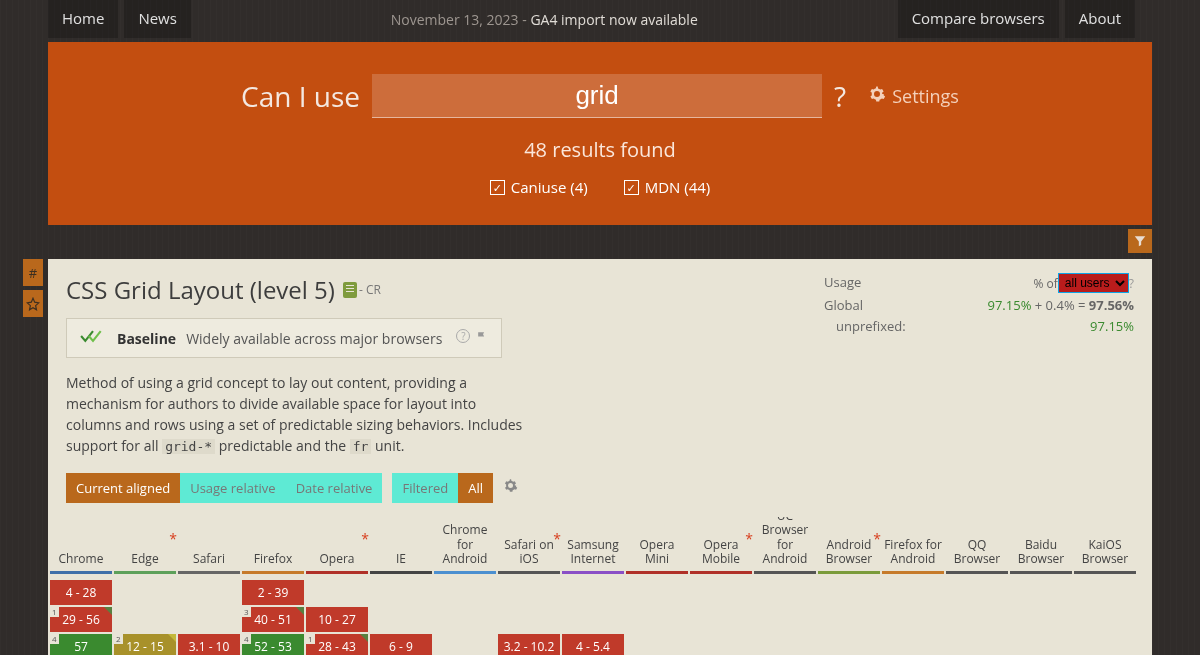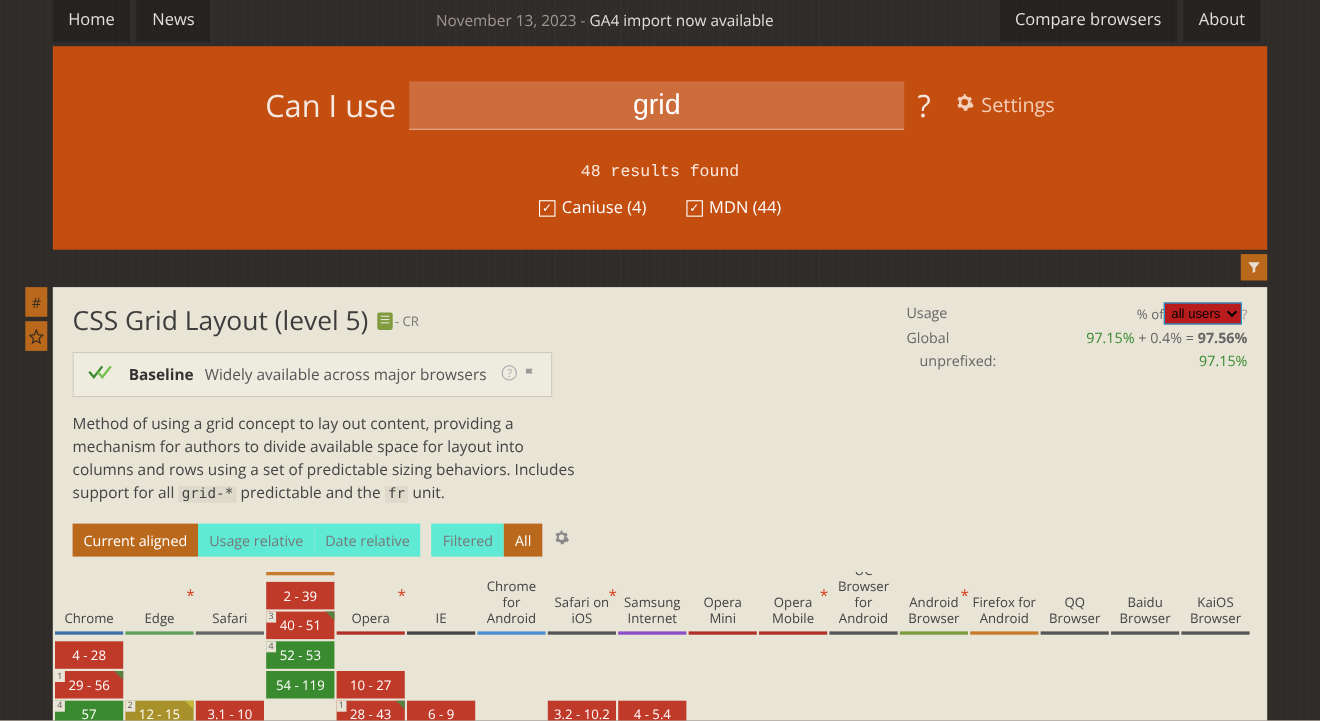--- a/index.html
+++ b/index.html
@@ -10,21 +10,21 @@
   color: #e0e0e0;
   font-size: 14px;
   width: 1200px;
   height: 655px;
   overflow: hidden;
 }
 
 .topbar {
   display: flex;
   align-items: center;
-  padding: 0 6px 0 48px;
+  padding: 0 17px 0 48px;
   height: 38px;
   gap: 6px;
 }
 .topbar .nav-btn {
   background: rgba(0,0,0,0.22);
   padding: 8px 14px 10px;
   color: #e0e0e0;
   cursor: pointer;
   font-size: 15px;
 }
@@ -55,21 +55,21 @@
   font-size: 26px;
   padding: 6px 10px;
   color: #fff;
   text-align: center;
   outline: none;
 }
 .hero input::placeholder { color: rgba(255,255,255,0.7); }
 .qmark { font-size: 28px; color: #f4e8e1; }
 .settings { display: inline-flex; align-items: center; gap: 6px; color: #f4d0ba; font-size: 18px; cursor: pointer; margin-left: 10px;}
 .gear-icon svg { width: 18px; height: 18px; fill: #f4d0ba; }
-.results-line { margin-top: 30px; color: #fbe7db; font-size: 15px; font-family: Liberation Mono, monospace; }
+.results-line { margin-top: 18px; color: #fbe7db; font-size: 20px; }
 .filter-checks { margin-top: 14px; display: flex; justify-content: center; gap: 36px; font-size: 15px; }
 .check { display: inline-flex; align-items: center; gap: 6px; cursor: pointer; }
 .checkbox {
   width: 15px; height: 15px; border: 1.5px solid #fff; display:inline-flex;
   align-items:center; justify-content:center; font-size:11px; line-height:1;
 }
 
 .filterbar { display:flex; justify-content:flex-end; padding: 4px 48px 0; }
 .filter-icon-btn {
   background:#b9681c; width:24px; height:24px;
@@ -298,20 +298,21 @@
             <div class="bhead">Safari</div>
             <div class="underline u-safari"></div>
             <div class="cells">
               <div class="cell empty"></div>
               <div class="cell empty"></div>
               <div class="cell c-red">3.1 - 10</div>
               <div class="cell c-grn">10.1 - 17.0</div>
             </div>
           </div>
           <div class="bcol">
+            <div class="bhead">Firefox</div>
             <div class="underline u-firefox"></div>
             <div class="cells">
               <div class="cell c-red">2 - 39</div>
               <div class="cell c-red">40 - 51<span class="note">3</span><span class="corner"></span></div>
               <div class="cell c-grn">52 - 53<span class="note">4</span></div>
               <div class="cell c-grn">54 - 119</div>
             </div>
           </div>
           <div class="bcol">
             <div class="bhead">Opera<span class="ast">*</span></div>

